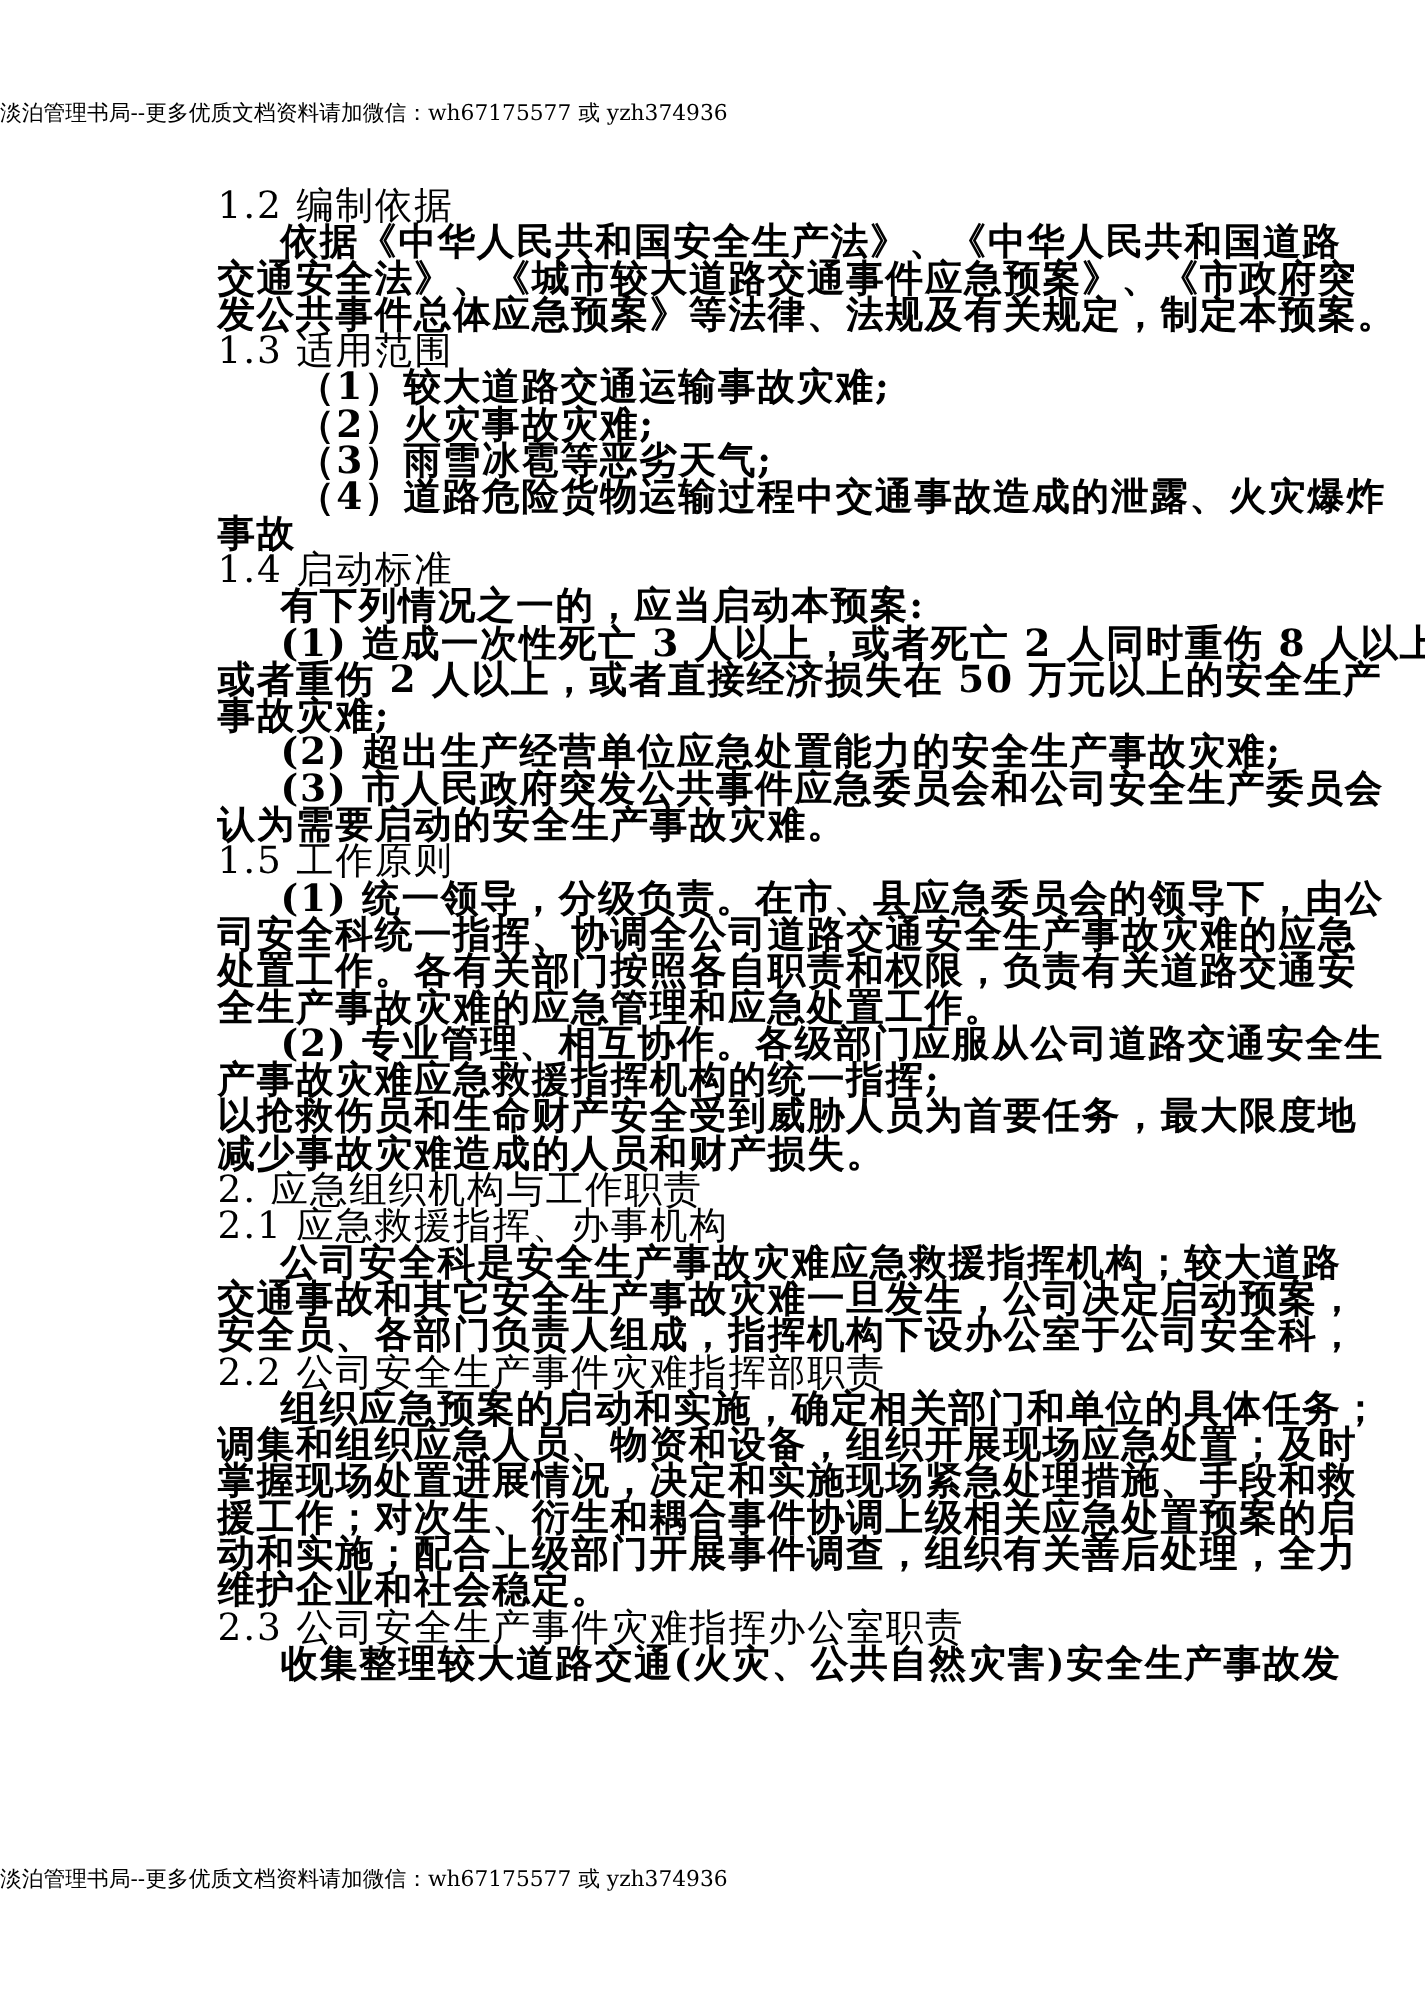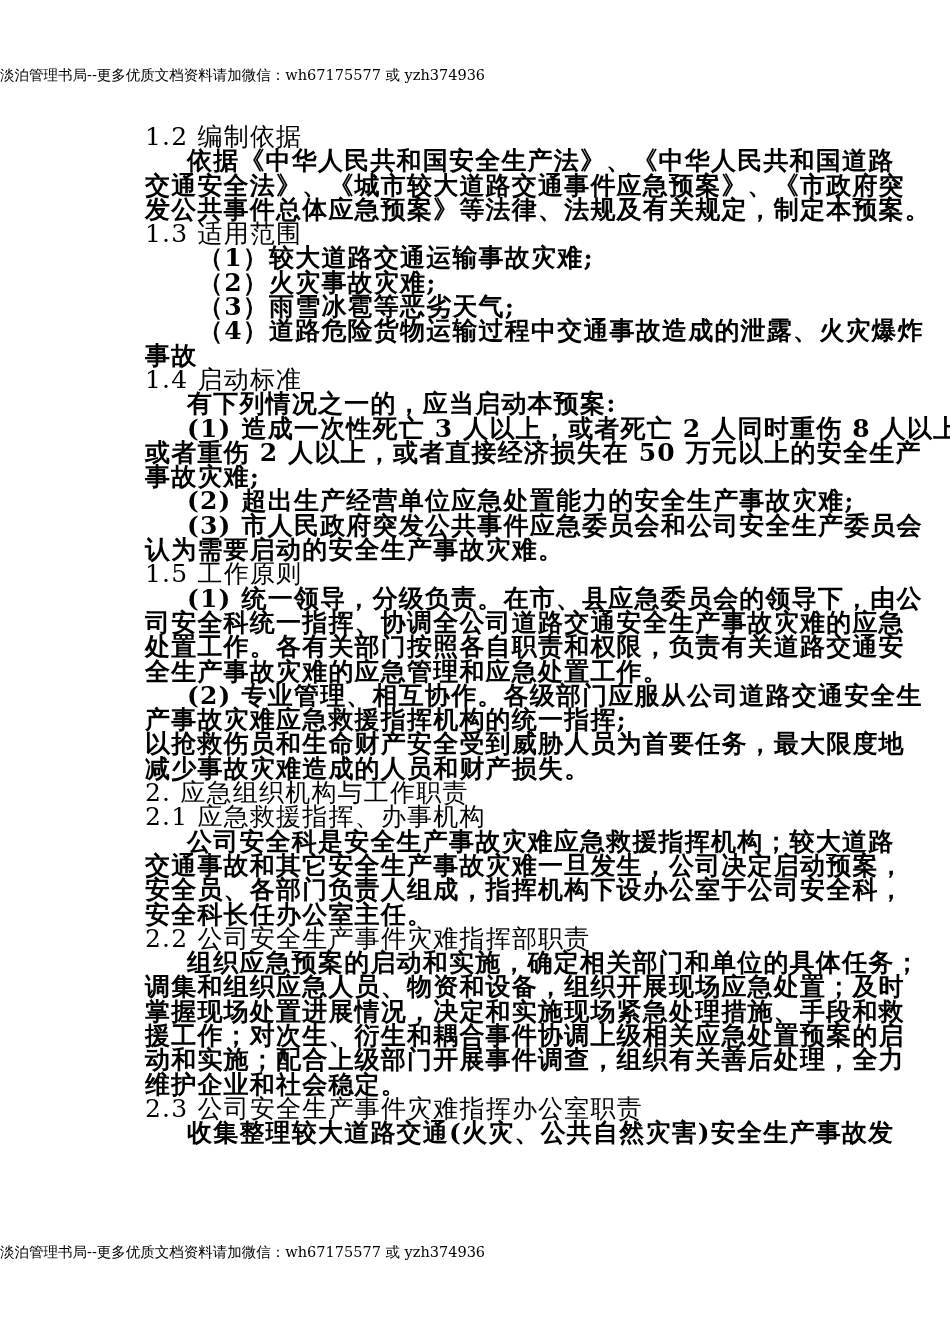--- a/index.html
+++ b/index.html
@@ -59,21 +59,20 @@
   <span class="line">产事故灾难应急救援指挥机构的统一指挥;</span>
   <span class="line">以抢救伤员和生命财产安全受到威胁人员为首要任务，最大限度地</span>
   <span class="line">减少事故灾难造成的人员和财产损失。</span>
 
   <span class="heading">2. 应急组织机构与工作职责</span>
 
   <span class="heading">2.1 应急救援指挥、办事机构</span>
   <span class="line indent">公司安全科是安全生产事故灾难应急救援指挥机构；较大道路</span>
   <span class="line">交通事故和其它安全生产事故灾难一旦发生，公司决定启动预案，</span>
   <span class="line">安全员、各部门负责人组成，指挥机构下设办公室于公司安全科，</span>
-  <span class="line">安全科长任办公室主任。</span>
 
   <span class="heading">2.2 公司安全生产事件灾难指挥部职责</span>
   <span class="line indent">组织应急预案的启动和实施，确定相关部门和单位的具体任务；</span>
   <span class="line">调集和组织应急人员、物资和设备，组织开展现场应急处置；及时</span>
   <span class="line">掌握现场处置进展情况，决定和实施现场紧急处理措施、手段和救</span>
   <span class="line">援工作；对次生、衍生和耦合事件协调上级相关应急处置预案的启</span>
   <span class="line">动和实施；配合上级部门开展事件调查，组织有关善后处理，全力</span>
   <span class="line">维护企业和社会稳定。</span>
 
   <span class="heading">2.3 公司安全生产事件灾难指挥办公室职责</span>

